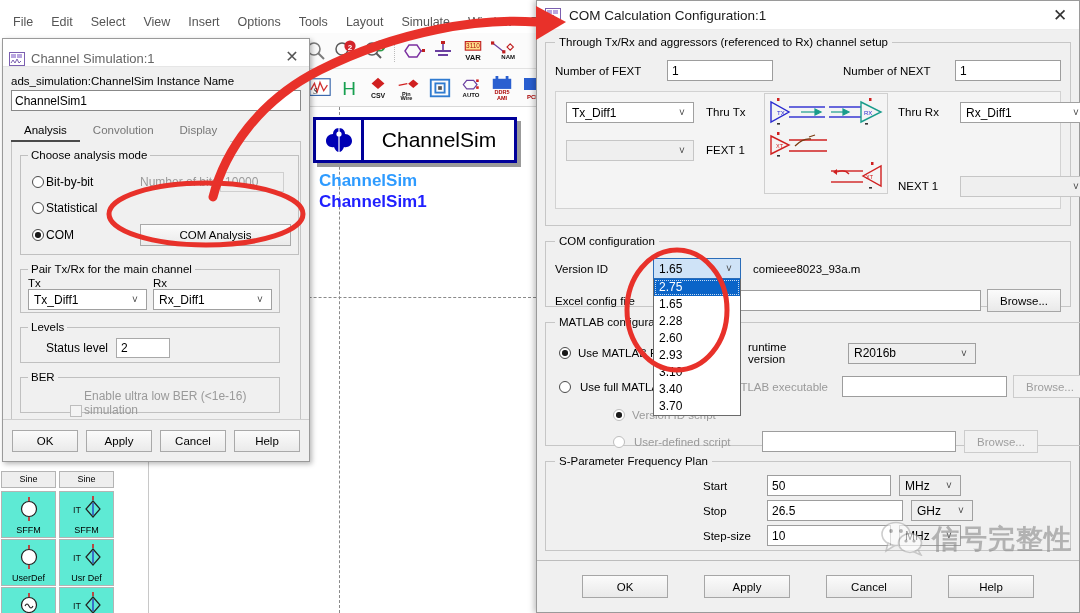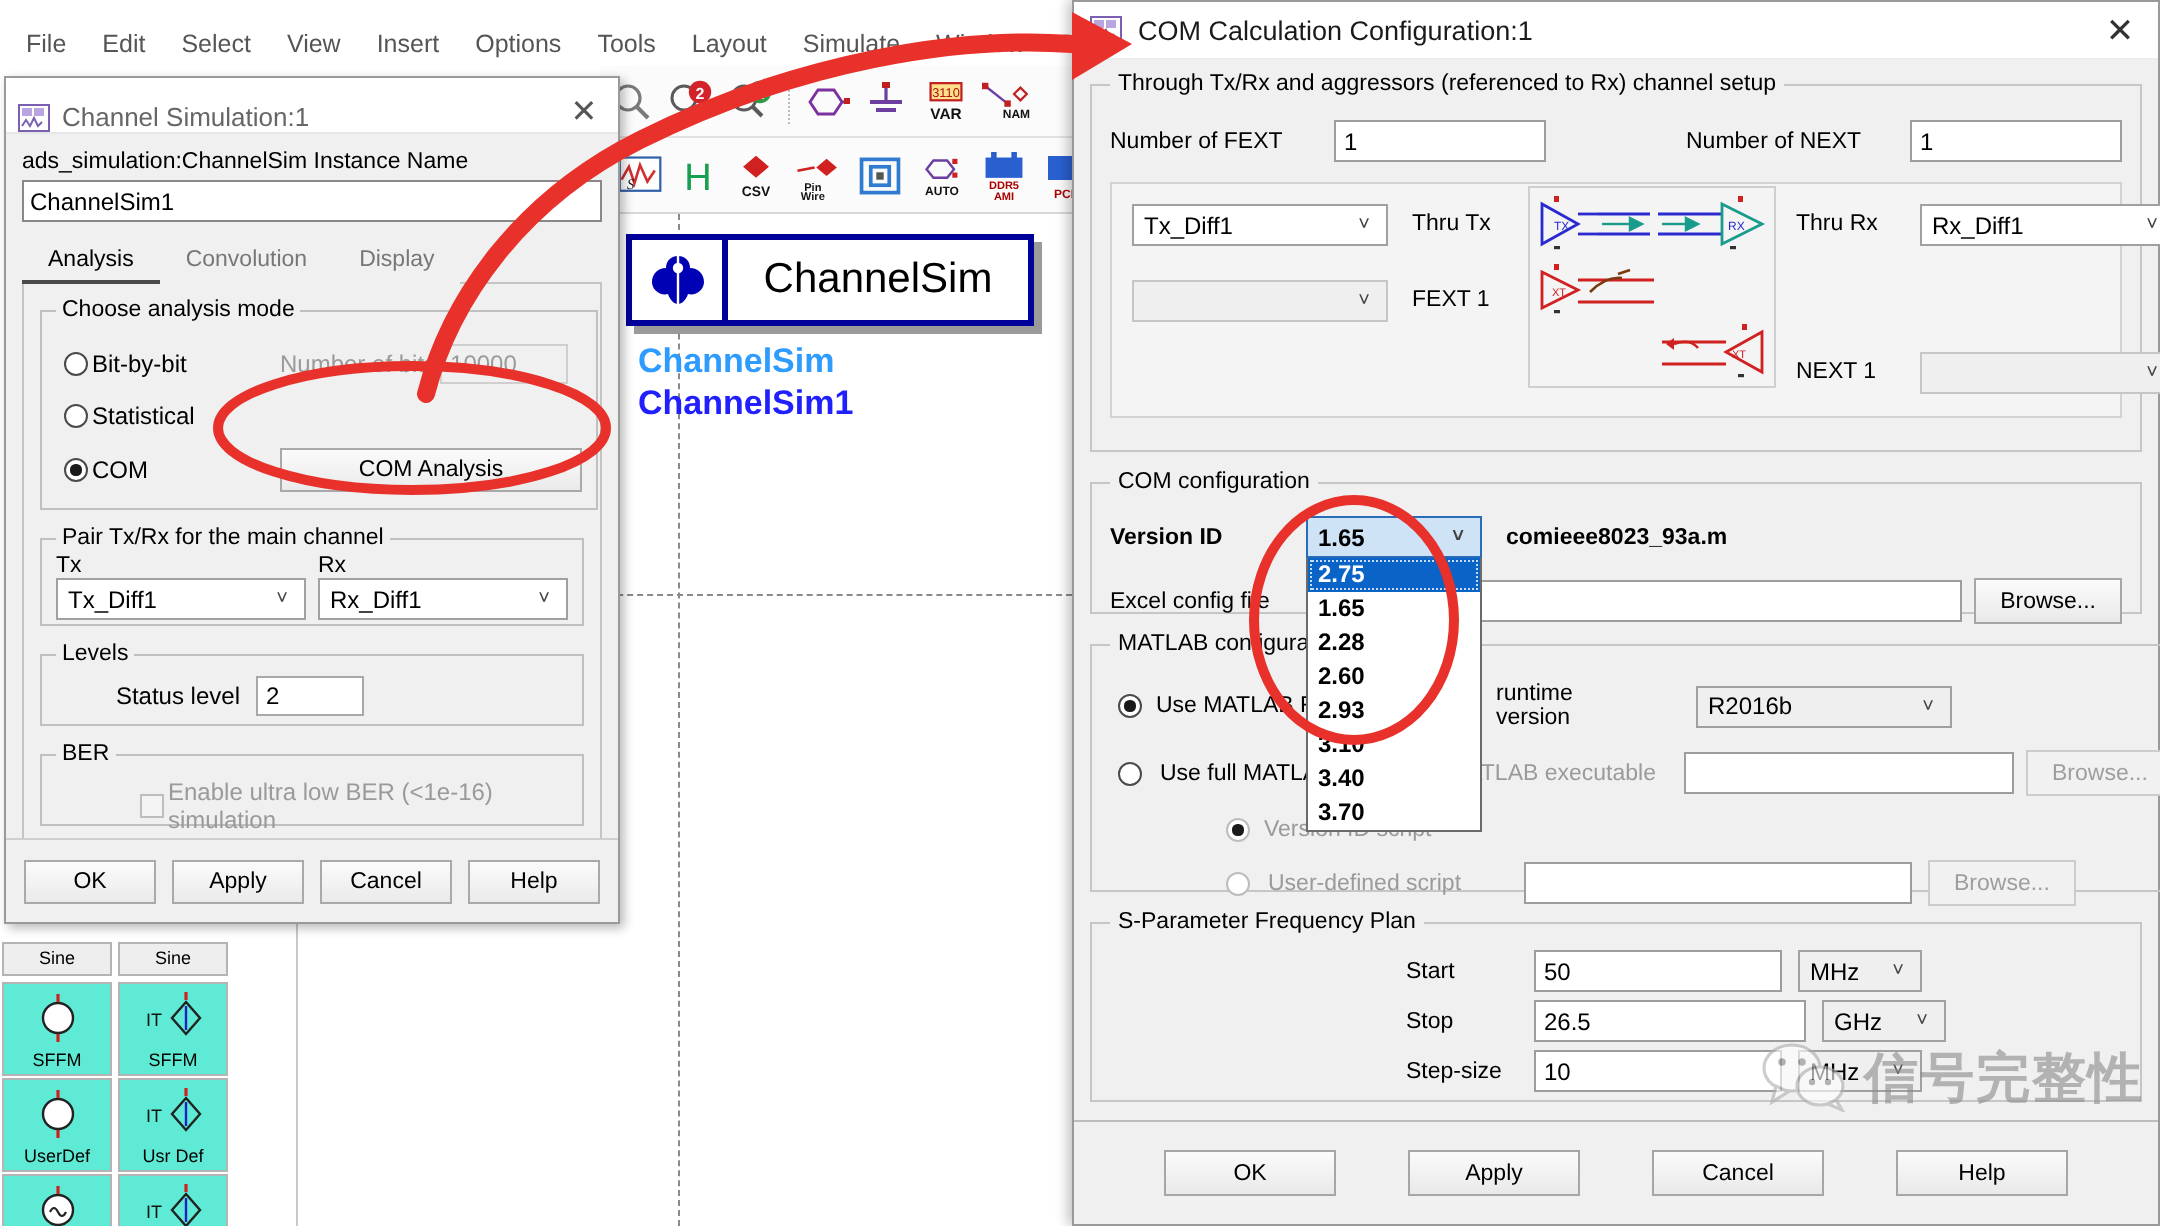--- a/index.html
+++ b/index.html
@@ -110,21 +110,21 @@
   .tab {
     height:22px; line-height:21px; padding:0 13px; font-size:11.5px;
     background:#f0f0f0; color:#777; border:none; white-space:nowrap;
   }
   .tab.active { color:#000; background:#f0f0f0; border-bottom:2px solid #4a4a4a; font-weight:normal; }
   .tabpanel {
     border:1px solid #c4c4c4; background:#f0f0f0; margin-top:-1px;
     padding:7px 8px 8px 8px; height:305px;
   }
   fieldset.grp {
-    border:1px solid #c0c0c0; margin:0 0 8px 0; padding:4px 7px 2px 7px;
+    border:1px solid #c0c0c0; margin:0 12px 8px 0; padding:4px 7px 2px 7px;
   }
   fieldset.grp > legend { font-size:11.5px; padding:0 3px; color:#000; }
   .row { display:flex; align-items:center; gap:2px; }
   .radio {
     width:12px; height:12px; border:1.3px solid #4a4a4a; border-radius:50%;
     display:inline-block; position:relative; flex:0 0 12px; background:#fff;
   }
   .radio.on::after {
     content:""; position:absolute; left:2.4px; top:2.4px; width:5.5px; height:5.5px;
     border-radius:50%; background:#1a1a1a;
@@ -519,21 +519,21 @@
         <legend>Levels</legend>
         <div class="row" style="justify-content:flex-end; gap:8px; margin-top:1px;">
           <span>Status level</span>
           <input class="in-sm" style="width: 54px;" value="2">
           <span style="width:94px;"></span>
         </div>
       </fieldset>
 
       <fieldset class="grp" style="height:42px;">
         <legend>BER</legend>
-        <div class="row" style="margin-left:42px; margin-top:2px;">
+        <div class="row" style="margin-left:42px; margin-top:2px;align-items:flex-end;">
           <span class="cbx"></span>
           <span class="dis">Enable ultra low BER (&lt;1e-16) simulation</span>
         </div>
       </fieldset>
 
     </div>
   </div>
 
   <div class="dlg-footer">
     <button class="btn">OK</button>
@@ -649,21 +649,21 @@
         <div class="sel disabled" style="position:absolute; left:404px; top:84px; width:128px;">
           <span class="cv"></span>
           <span class="ar">˅</span>
         </div>
       </div>
     </fieldset>
 
     <fieldset class="fs2" style="height:72px; position:relative;">
       <legend>COM configuration</legend>
 
-      <div style="display:flex; align-items:center; margin:5px 0 10px 0; position:relative;font-weight:bold;">
+      <div style="display:flex; align-items:center; margin:5px 0 10px 0; position:relative;">
         <span class="lblt" style="width:98px;">Version ID</span>
 
         <div style="position:relative; width:88px;">
           <div class="sel" style="background:#cfe3f7; border:1px solid #2a6cb8;">
             <span class="cv">1.65</span>
             <span class="ar">˅</span>
           </div>
           <div class="ddlist">
             <div class="opt sel0">2.75</div>
             <div class="opt">1.65</div>

